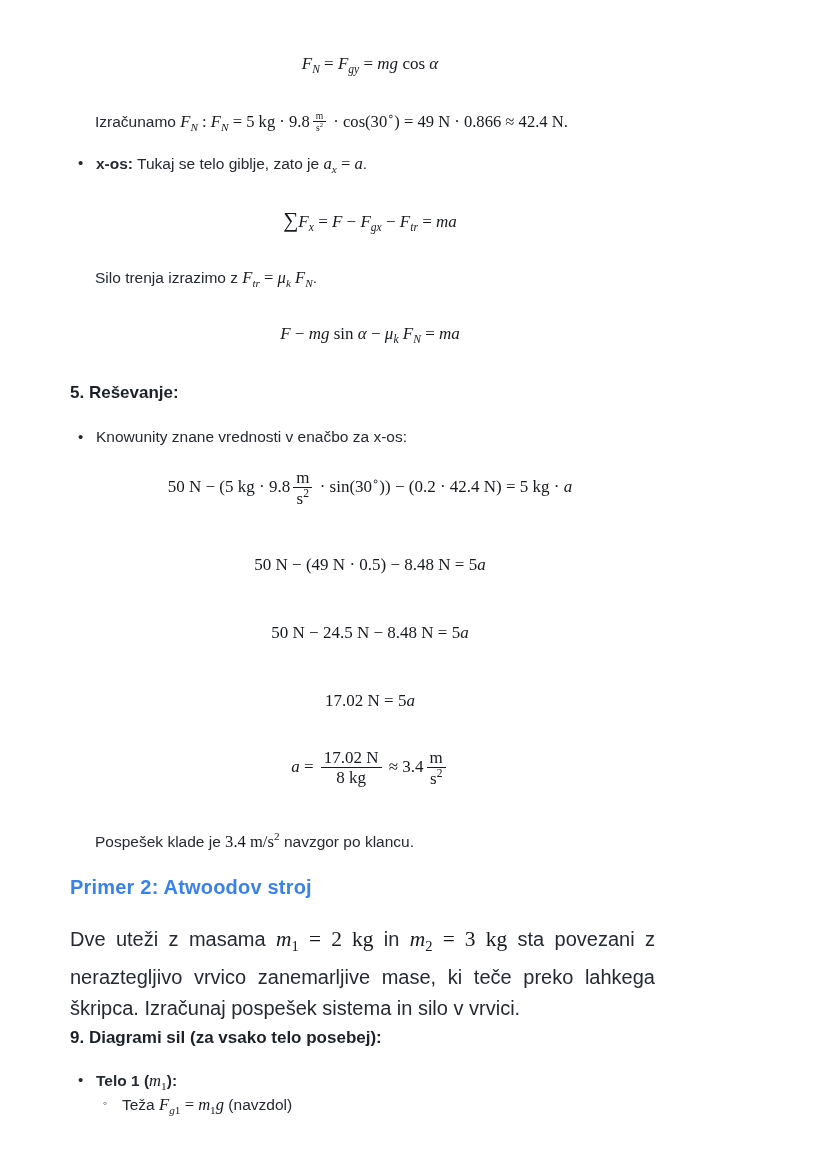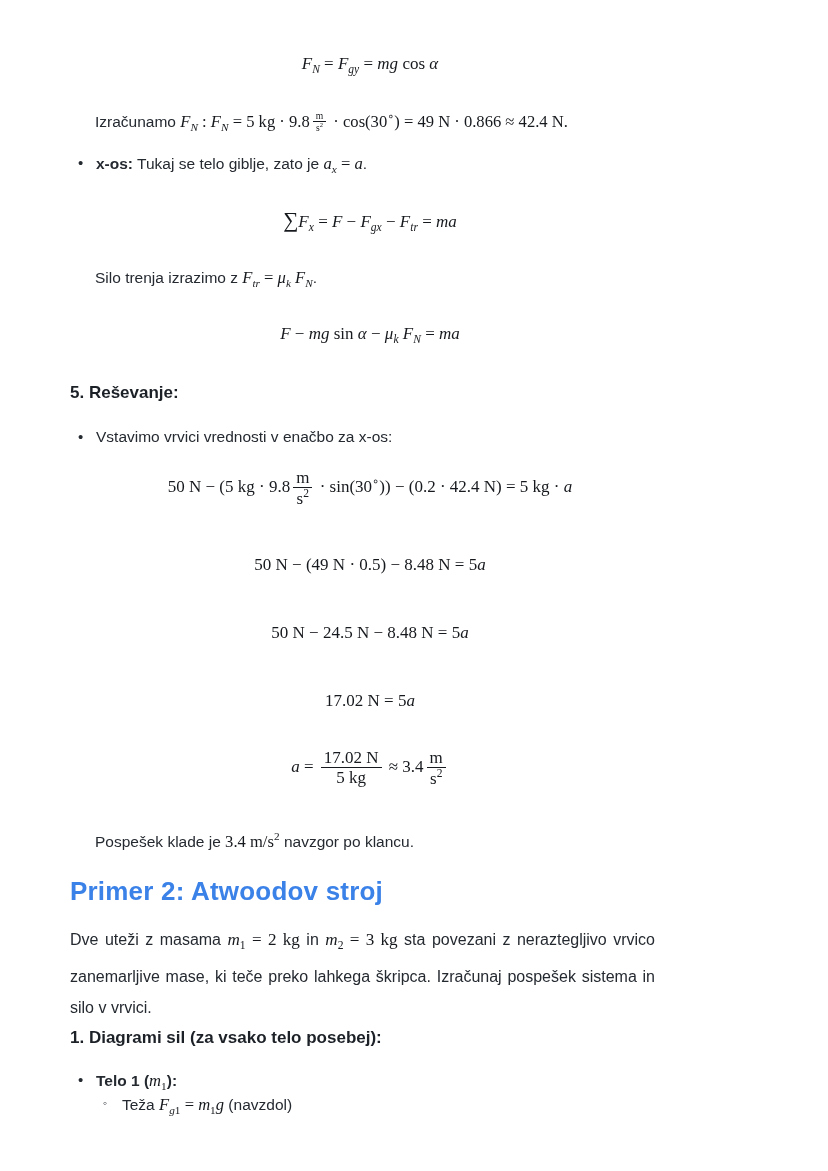--- a/index.html
+++ b/index.html
@@ -70,28 +70,28 @@
     text-align:left;
     font-size:15px;
     line-height:1.45;
   }
   .li.sub .marker{
     width:19px;flex:0 0 19px;
     font-size:12px;
     line-height:1.7;
   }
   .h1{
-    font-size:26px;
+    font-size:20px;
     font-weight:bold;
     color:var(--heading_blue);
     letter-spacing:0.2px;
   }
   .justified{
     text-align:justify;
-    font-size:16px;
+    font-size:20px;
     line-height:31px;
   }
   .copyright{
     font-size:15px;
     color:var(--copyright_gray);
     z-index:5;
   }
   .side-strip{
     left:748px;top:38px;
     width:37px;height:1093px;
@@ -119,40 +119,40 @@
   <div class="abs eq" style="top:207px;text-align:center;"><span class="sum">∑</span><i>F<sub>x</sub></i> = <i>F</i> − <i>F<sub>gx</sub></i> − <i>F<sub>tr</sub></i> = <i>ma</i></div>
 
   <div class="abs body-text" style="top:266px;left:95px;">Silo trenja izrazimo z <span class="m"><i>F<sub>tr</sub></i> = <i>μ<sub>k</sub></i> <i>F<sub>N</sub></i></span>.</div>
 
   <div class="abs eq" style="top:323px;"><i>F</i> − <i>mg</i> sin <i>α</i> − <i>μ<sub>k</sub></i> <i>F<sub>N</sub></i> = <i>ma</i></div>
 
   <div class="abs bold-head" style="top:383px;left:70px;">5. Reševanje:</div>
 
   <div class="abs li body-text" style="top:426px;left:78px;width:600px;">
     <span class="marker">•</span>
-    <span>Vstavimo vrvici vrednosti v enačbo za x-os:</span>
+    <span>Knowunity znane vrednosti v enačbo za x-os:</span>
   </div>
 
   <div class="abs eq" style="top:468px;">50 N − (5 kg · 9.8<span class="fr frD"><span>m</span><span>s<sup>2</sup></span></span> · sin(30<sup>∘</sup>)) − (0.2 · 42.4 N) = 5 kg · <i>a</i></div>
 
   <div class="abs eq" style="top:554px;">50 N − (49 N · 0.5) − 8.48 N = 5<i>a</i></div>
 
   <div class="abs eq" style="top:622px;">50 N − 24.5 N − 8.48 N = 5<i>a</i></div>
 
   <div class="abs eq" style="top:690px;">17.02 N = 5<i>a</i></div>
 
-  <div class="abs eq" style="top:748px;"><i>a</i> = <span class="fr frD"><span>17.02 N</span><span>5 kg</span></span> ≈ 3.4<span class="fr frD"><span>m</span><span>s<sup>2</sup></span></span></div>
+  <div class="abs eq" style="top:748px;"><i>a</i> = <span class="fr frD"><span>17.02 N</span><span>8 kg</span></span> ≈ 3.4<span class="fr frD"><span>m</span><span>s<sup>2</sup></span></span></div>
 
   <div class="abs body-text" style="top:828px;left:95px;">Pospešek klade je <span class="m">3.4 m/s<sup>2</sup></span> navzgor po klancu.</div>
 
   <div class="abs h1" style="top:876px;left:70px;">Primer 2: Atwoodov stroj</div>
 
   <div class="abs body-text justified" style="top:924px;left:70px;width:585px;">Dve uteži z masama <span class="m"><i>m</i><sub>1</sub> = 2 kg</span> in <span class="m"><i>m</i><sub>2</sub> = 3 kg</span> sta povezani z neraztegljivo vrvico zanemarljive mase, ki teče preko lahkega škripca. Izračunaj pospešek sistema in silo v vrvici.</div>
 
-  <div class="abs bold-head" style="top:1028px;left:70px;">1. Diagrami sil (za vsako telo posebej):</div>
+  <div class="abs bold-head" style="top:1028px;left:70px;">9. Diagrami sil (za vsako telo posebej):</div>
 
   <div class="abs li body-text" style="top:1069px;left:78px;width:600px;">
     <span class="marker">•</span>
     <span><b>Telo 1 (</b><span class="m"><i>m</i><sub>1</sub></span><b>):</b></span>
   </div>
 
   <div class="abs li sub body-text" style="top:1093px;left:103px;width:560px;">
     <span class="marker">◦</span>
     <span>Teža <span class="m"><i>F</i><sub><i>g</i>1</sub> = <i>m</i><sub>1</sub><i>g</i></span> (navzdol)</span>
   </div>

